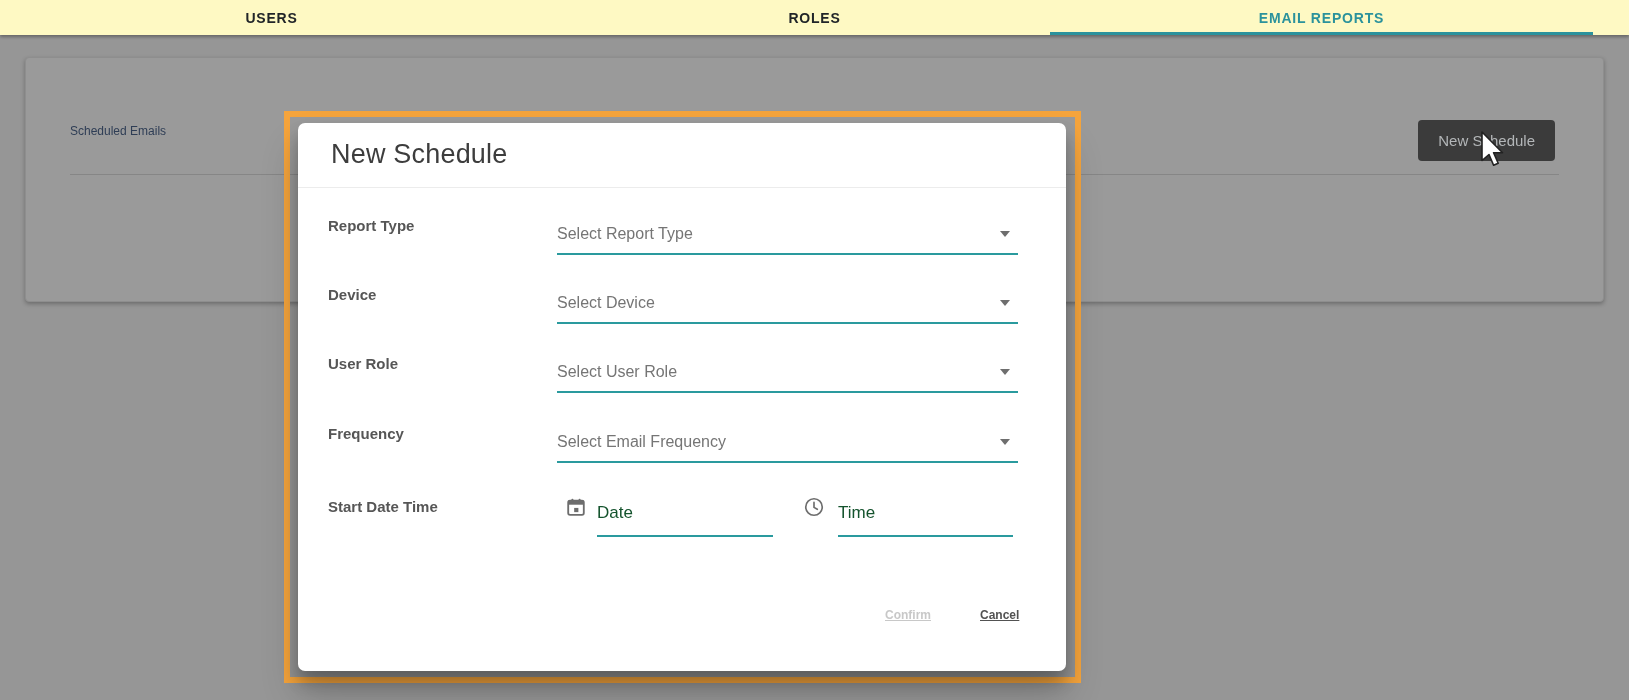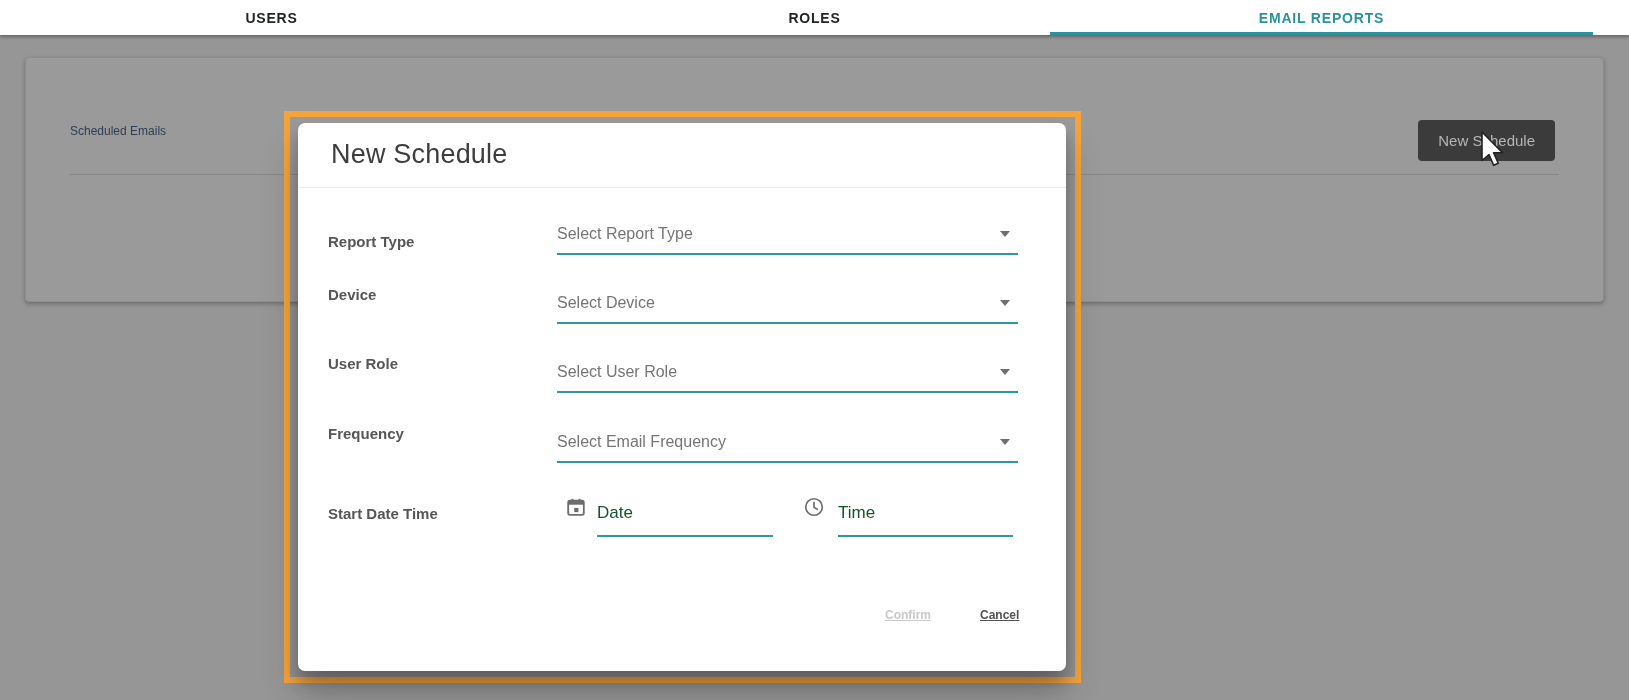--- a/index.html
+++ b/index.html
@@ -2,21 +2,21 @@
 <html><head>
 <meta charset="utf-8">
 <style>
   * { margin:0; padding:0; box-sizing:border-box; }
   html,body { width:1629px; height:700px; overflow:hidden;
     font-family:"Liberation Sans", sans-serif; background:#969696; }
   .stage { position:relative; width:1629px; height:700px; }
 
   
   .tabbar { position:absolute; left:0; top:0; width:1629px; height:35px;
-    background:#ffffff; z-index:2;
+    background:#fef9c3; z-index:2;
     box-shadow:0 2px 3px rgba(0,0,0,0.32); }
   .tab { position:absolute; top:0; height:35px; width:543px;
     display:flex; align-items:center; justify-content:center;
     font-size:14px; font-weight:700; letter-spacing:0.8px; color:#212528;
     cursor:pointer; }
   .tab:nth-child(1){ left:0; }
   .tab:nth-child(2){ left:543px; }
   .tab:nth-child(3){ left:1050px; }
   .tab.active { color:#2b929c; }
   .tab.active::after { content:""; position:absolute; left:0; right:0; bottom:0;
@@ -56,25 +56,25 @@
   .select-field { position:absolute; left:229px; width:461px; height:41px;
     border-bottom:2px solid #2a9a9e; cursor:pointer; }
   .select-placeholder { position:absolute; left:0; top:0; right:24px; height:39px;
     line-height:39px; font-size:16px; color:#757575;
     white-space:nowrap; overflow:hidden; }
   .dd-arrow { position:absolute; right:8px; top:17px; width:0; height:0;
     border-left:5px solid transparent; border-right:5px solid transparent;
     border-top:6px solid #6e6e6e; }
 
   
-  .row1 { top:91px; }  .row1 .row-label{ top:3px;margin-top:16px; }
+  .row1 { top:91px; }  .row1 .row-label{ top:3px; }
   .row2 { top:160px; } .row2 .row-label{ top:3px; }
   .row3 { top:229px; } .row3 .row-label{ top:3px; }
   .row4 { top:299px; } .row4 .row-label{ top:3px; }
-  .row5 { top:372px; height:50px; } .row5 .row-label{ top:10px; }
+  .row5 { top:372px; height:50px; } .row5 .row-label{ top:3px; }
 
   .dt-icon { position:absolute; top:1px; width:22px; height:22px; }
   .cal-icon { left:237px; }
   .clock-icon { left:475px; }
   .dt-field { position:absolute; top:-6px; height:48px;
     border-bottom:2px solid #2a9a9e; cursor:text; }
   .date-field { left:269px; width:176px; }
   .time-field { left:510px; width:175px; }
   .dt-placeholder { position:absolute; left:0; top:14px; font-size:17px; color:#14532d; }
 

